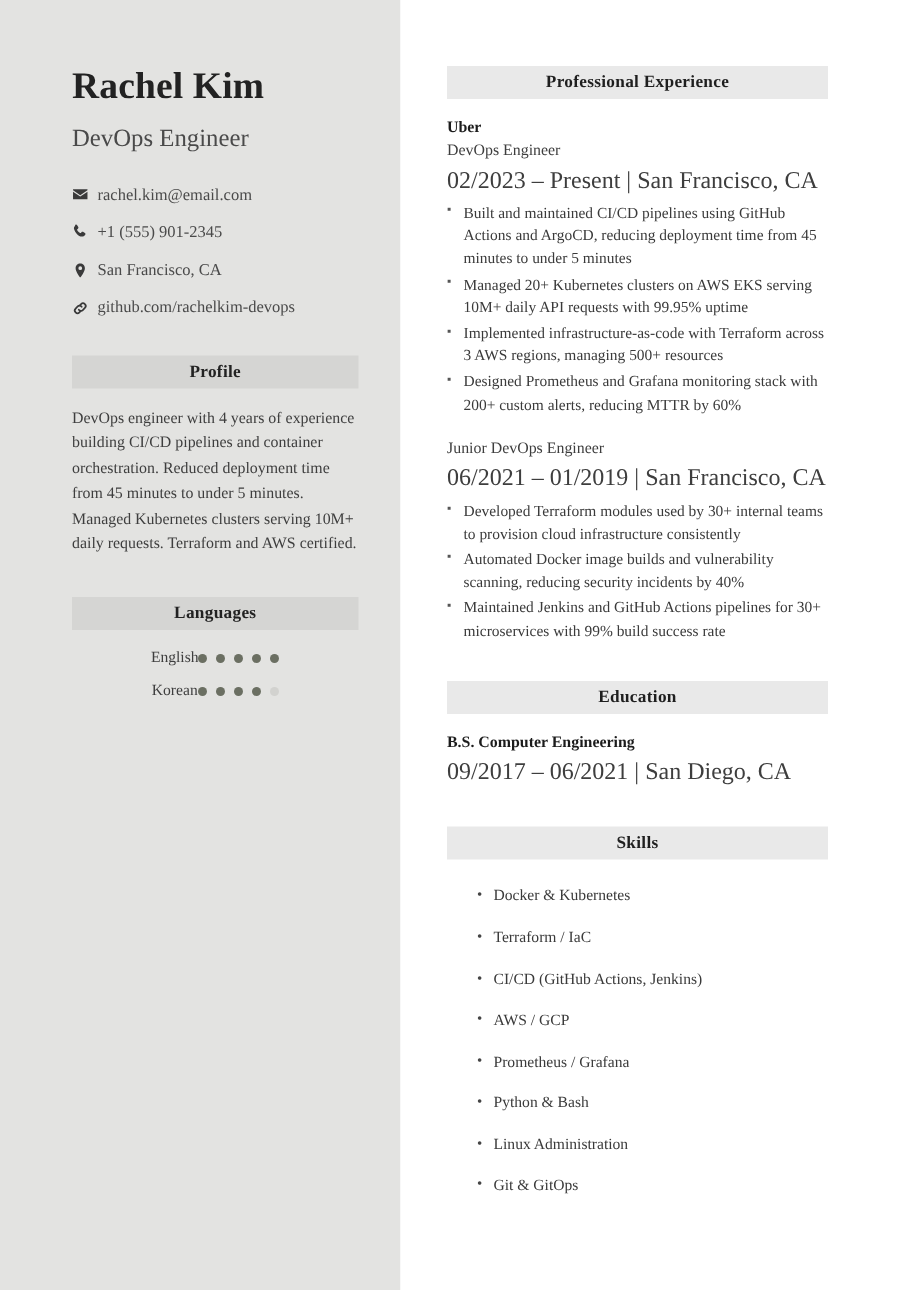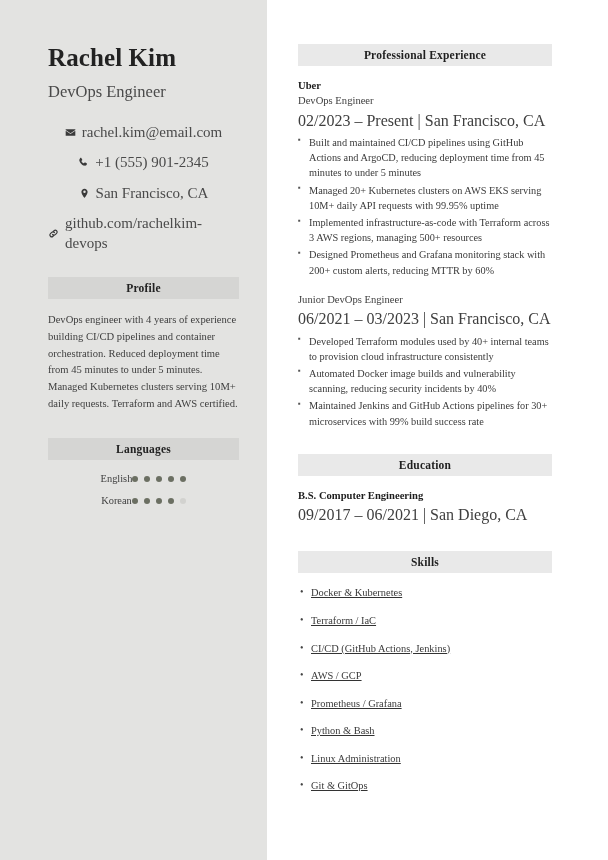--- a/index.html
+++ b/index.html
@@ -48,23 +48,22 @@
     line-height: 1.2;
     margin-bottom: 21px;
   }
 
   .contact-list { margin-bottom: 24px; }
 
   .contact-row {
     display: flex;
     align-items: center;
     margin-bottom: 11px;
-    font-size: 15px;
+    font-size: 11px;
     color: #4a4a4a;
-    justify-content: center;
   }
 
   .contact-icon {
     width: 17px;
     flex: 0 0 17px;
     display: flex;
     align-items: center;
     justify-content: flex-start;
     color: #3a3a3a;
   }
@@ -173,23 +172,22 @@
     content: "\25AA";
     position: absolute;
     left: 0;
     top: -0.5px;
     font-size: 8px;
     color: #555555;
   }
 
   ul.skills {
     list-style: none;
-    margin: 0;
+    margin: 18px;
     padding: 0;
-    text-decoration: underline;
   }
 
   ul.skills li {
     position: relative;
     padding-left: 13px;
     font-size: 10.4px;
     line-height: 1.4;
     color: #3a3a3a;
     margin-bottom: 13px;
   }
@@ -293,23 +291,23 @@
           <div class="entry-meta">02/2023 – Present | San Francisco, CA</div>
           <ul class="bullets">
             <li>Built and maintained CI/CD pipelines using GitHub Actions and ArgoCD, reducing deployment time from 45 minutes to under 5 minutes</li>
             <li>Managed 20+ Kubernetes clusters on AWS EKS serving 10M+ daily API requests with 99.95% uptime</li>
             <li>Implemented infrastructure-as-code with Terraform across 3 AWS regions, managing 500+ resources</li>
             <li>Designed Prometheus and Grafana monitoring stack with 200+ custom alerts, reducing MTTR by 60%</li>
           </ul>
         </div>
         <div class="entry">
           <div class="entry-role">Junior DevOps Engineer</div>
-          <div class="entry-meta">06/2021 – 03/2023 | San Francisco, CA</div>
+          <div class="entry-meta">06/2021 – 01/2019 | San Francisco, CA</div>
           <ul class="bullets">
-            <li>Developed Terraform modules used by 40+ internal teams to provision cloud infrastructure consistently</li>
+            <li>Developed Terraform modules used by 30+ internal teams to provision cloud infrastructure consistently</li>
             <li>Automated Docker image builds and vulnerability scanning, reducing security incidents by 40%</li>
             <li>Maintained Jenkins and GitHub Actions pipelines for 30+ microservices with 99% build success rate</li>
           </ul>
         </div>
       </div>
 
     <div class="main-section-header section-gap">Education</div>
     <div>
         <div class="entry">
           <div class="entry-org">B.S. Computer Engineering</div>

